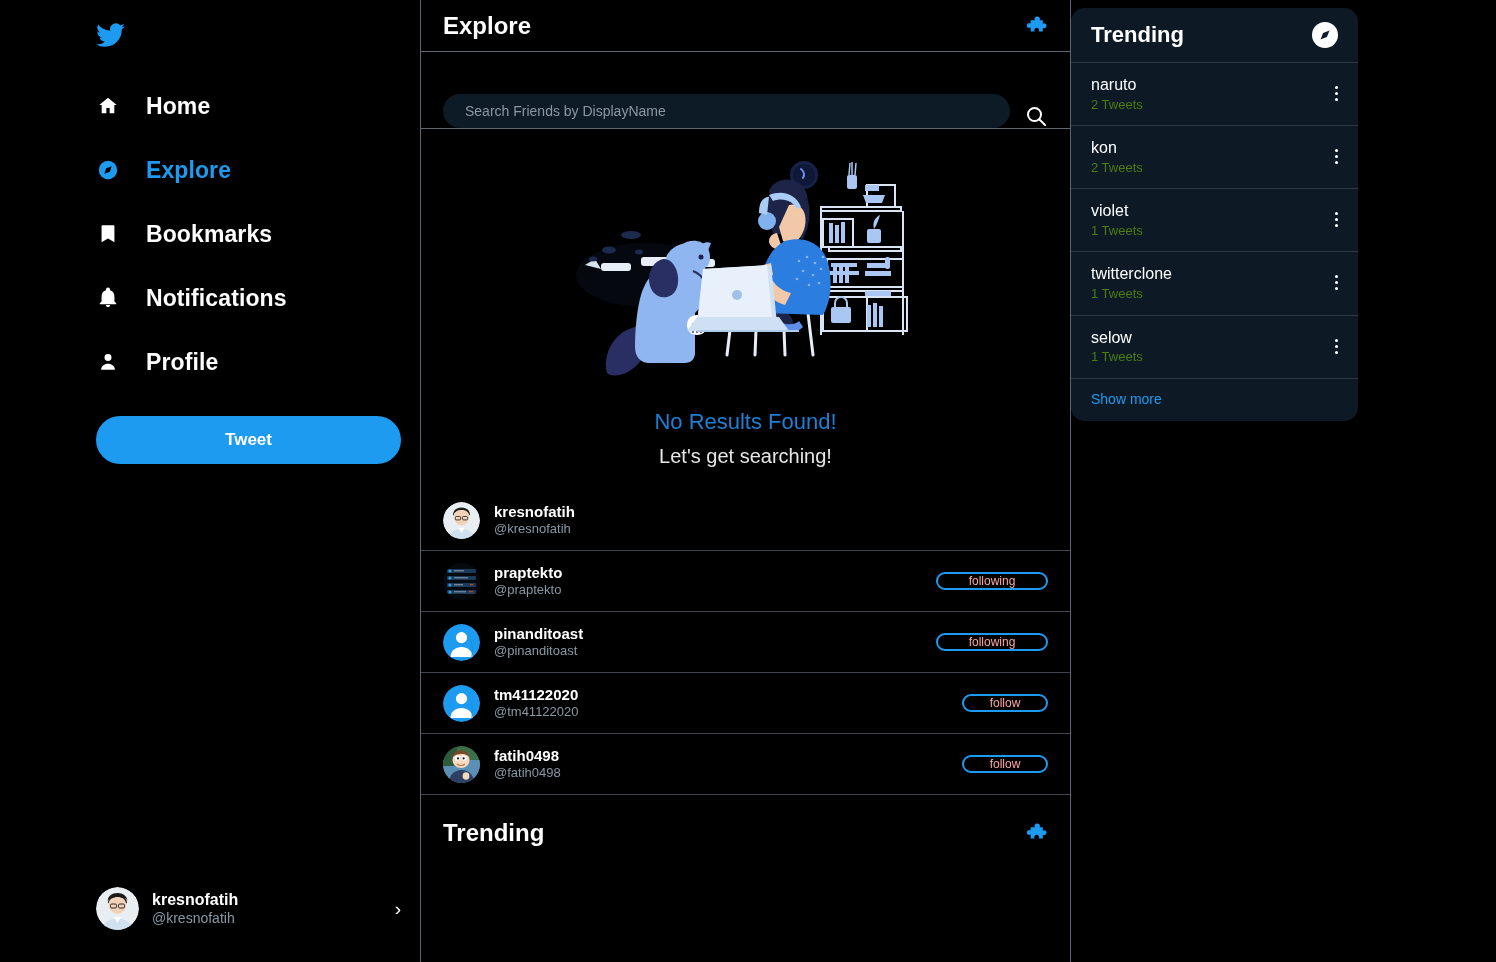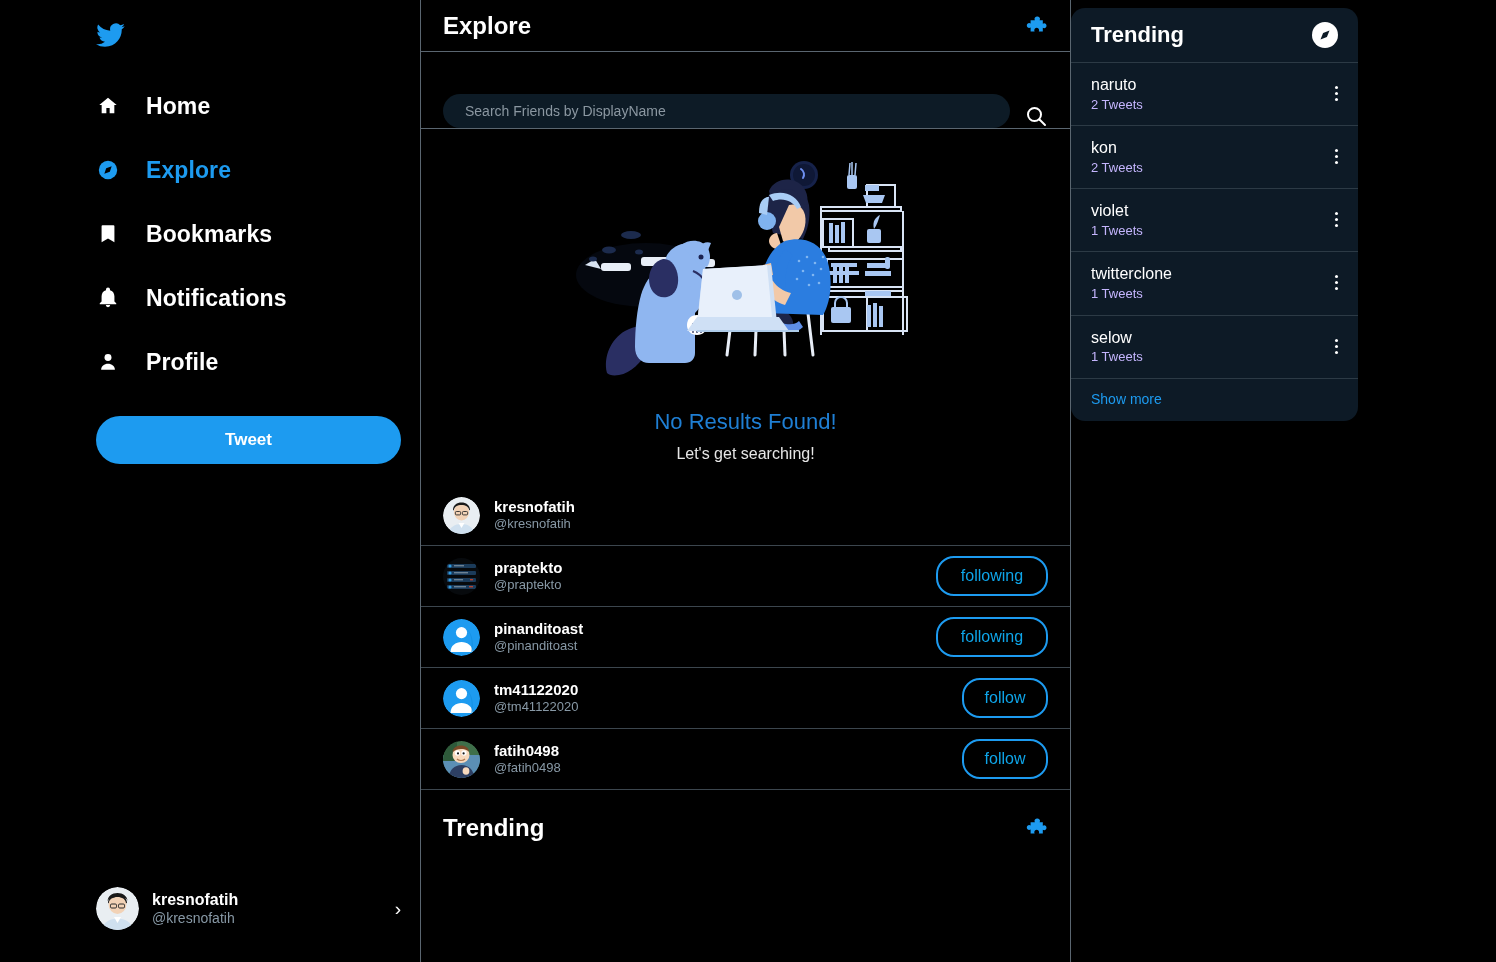--- a/index.html
+++ b/index.html
@@ -75,38 +75,38 @@
     padding: 0 22px; color: #ffffff;
     font-family: "Liberation Sans", sans-serif; font-size: 14px;
   }
   .search-input::placeholder { color: #8b97a1; }
   .search-icon { width: 24px; height: 24px; cursor: pointer; flex: 0 0 24px; }
   .search-icon svg { width: 24px; height: 24px; stroke: #ffffff; fill: none; stroke-width: 2; }
 
   .empty-state { padding: 16px 0 22px; display: flex; flex-direction: column; align-items: center; }
   .illustration { width: 350px; height: 250px; }
   .empty-title { font-size: 22px; color: #1f7fd4; margin-top: 14px; }
-  .empty-sub { font-size: 16px; color: #e6e6e6; margin-top: 10px; }
+  .empty-sub { font-size: 20px; color: #e6e6e6; margin-top: 10px; }
 
   .user-row {
     display: flex; align-items: center;
     height: 61px; padding: 0 22px;
     border-bottom: 1px solid #3c464e;
     cursor: pointer;
   }
   .u-avatar { width: 37px; height: 37px; border-radius: 50%; overflow: hidden; flex: 0 0 37px; }
   .u-text { margin-left: 14px; line-height: 1.25; }
   .u-name { font-size: 15px; font-weight: bold; color: #ffffff; }
   .u-handle { font-size: 13px; color: #8899a6; }
   .follow-btn {
-    margin-left: auto; min-width: 86px; height: 40px;
+    margin-left: auto; min-width: 86px; height: 18px;
     border-radius: 18px; background: transparent;
-    border: 2px solid #1d9bf0; color: #0ea5e9;
+    border: 2px solid #1d9bf0; color: #fca5a5;
     font-family: "Liberation Sans", sans-serif;
-    font-size: 16px; cursor: pointer; padding: 0 14px;
+    font-size: 12px; cursor: pointer; padding: 0 14px;
   }
   .follow-btn.wide { min-width: 112px; }
   .follow-btn.hidden { visibility: hidden; }
 
   
   .right { width: 424px; padding: 8px 0 0 0; }
   .trend-card {
     margin-left: 0; width: 287px;
     background: #0d1a26; border-radius: 14px; overflow: hidden;
   }
@@ -116,21 +116,21 @@
   }
   .trend-head-title { font-size: 22px; font-weight: bold; color: #ffffff; }
   .compass-badge { margin-left: auto; width: 26px; height: 26px; }
   .compass-badge svg { width: 26px; height: 26px; }
   .trend-row {
     display: flex; align-items: center; padding: 11px 20px 12px;
     border-bottom: 1px solid #2c3a45; cursor: pointer;
   }
   .trend-texts { line-height: 1.35; }
   .trend-topic { font-size: 16px; color: #ffffff; }
-  .trend-count { font-size: 13px; color: #c4b5fd; }
+  .trend-count { font-size: 13px; color: #4d7c0f; }
   .kebab { margin-left: auto; color: #ffffff; font-size: 17px; letter-spacing: 0; line-height: .7; cursor: pointer; }
   .kebab span { display: block; width: 3px; height: 3px; border-radius: 50%; background: #ffffff; margin: 3px 0; }
   .show-more { padding: 12px 20px 14px; font-size: 14px; color: #1d9bf0; cursor: pointer; }
 </style>
 </head>
 <body>
 
 <div class="app">
 
   <nav class="sidebar">

